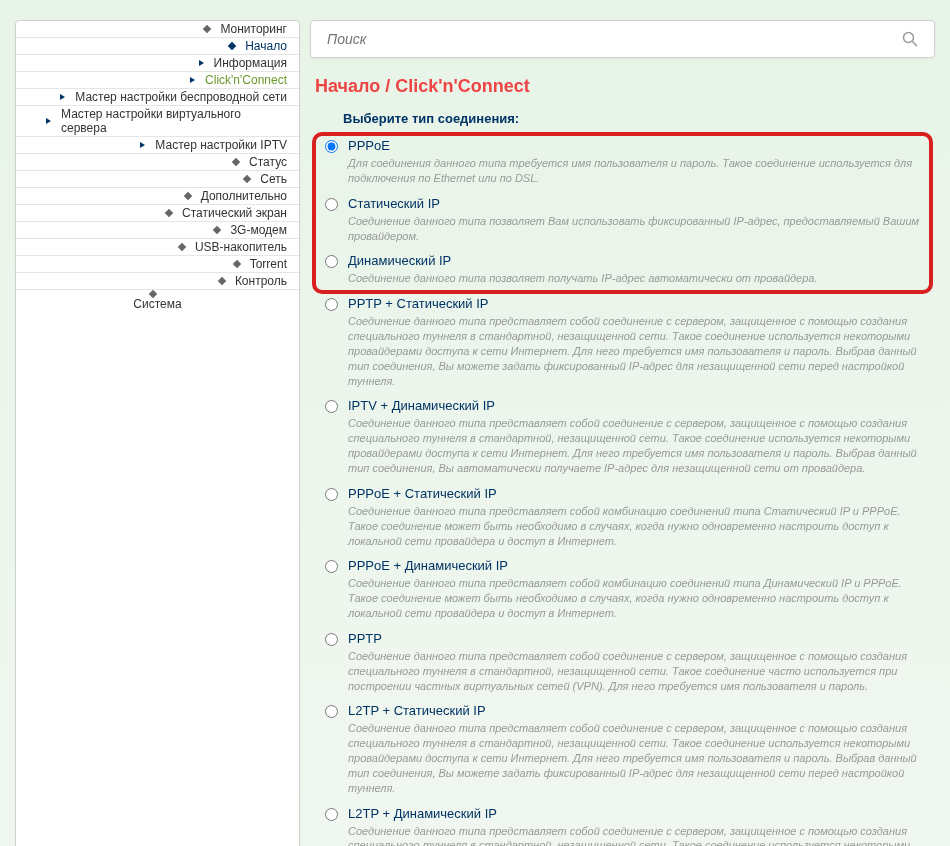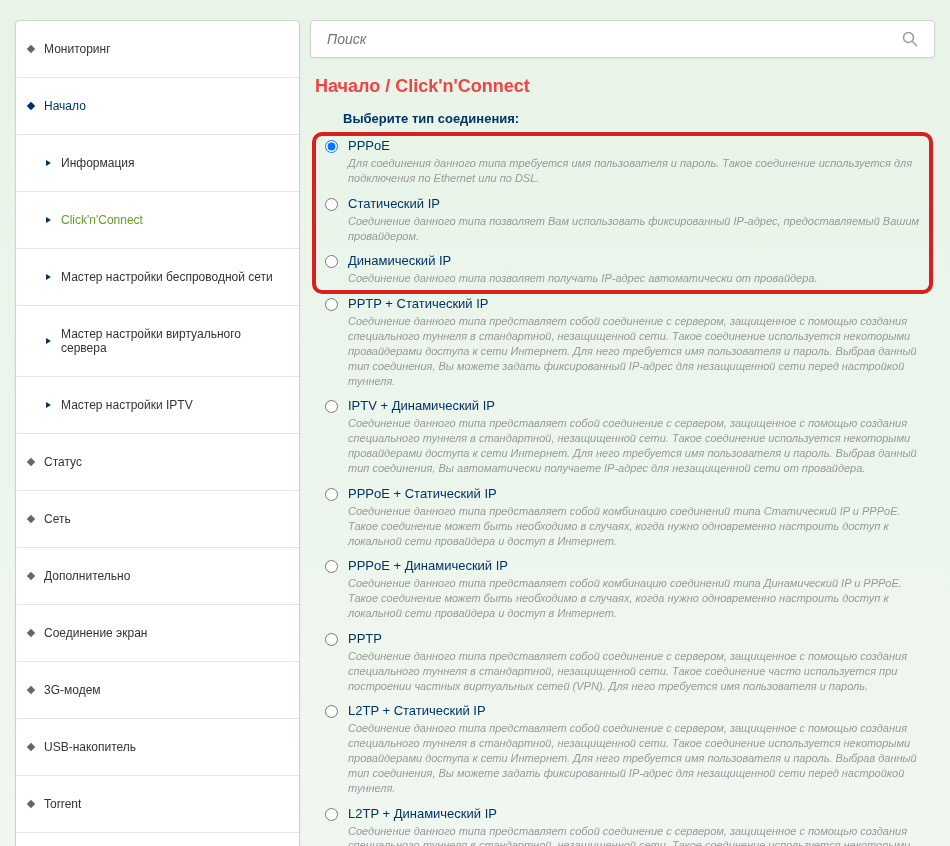--- a/index.html
+++ b/index.html
@@ -1,19 +1,19 @@
 <!DOCTYPE html>
 <html><head>
 <meta charset="utf-8">
 <style>
 * { box-sizing: border-box; margin: 0; padding: 0; }
 body { font-family: Arial, sans-serif; font-size: 12px; background: linear-gradient(to bottom, #e8f4e8 0%, #f0f7f0 100%); width: 950px; height: 846px; overflow: hidden; }
 .container { display: flex; padding: 20px 15px 0 15px; }
 .sidebar { width: 285px; background: #fff; border: 1px solid #d0d0d0; border-radius: 4px; margin-right: 10px; box-shadow: 0 1px 2px rgba(0,0,0,0.05); }
-.sidebar-item { border-bottom: 1px solid #e5e5e5; padding: 21px 12px; cursor: pointer; color: #333; display: flex; align-items: center; }
+.sidebar-item { border-bottom: 1px solid #e5e5e5; padding: 1px 12px; cursor: pointer; color: #333; display: flex; align-items: center; justify-content: flex-end; }
 .sidebar-item:last-child { border-bottom: none; flex-direction: column; }
 .sidebar-item.expanded { color: #003366; }
 .sidebar-item.sub { padding-left: 30px; }
 .sidebar-item.sub.active { color: #6a9a2a; }
 .diamond { display: inline-block; width: 6px; height: 6px; background: #666; transform: rotate(45deg); margin-right: 10px; flex-shrink: 0; }
 .diamond.blue { background: #003366; }
 .arrow-right { display: inline-block; width: 0; height: 0; border-top: 3px solid transparent; border-bottom: 3px solid transparent; border-left: 5px solid #003366; margin-right: 10px; flex-shrink: 0; }
 .main { flex: 1; }
 .search-bar { background: #fff; border: 1px solid #d0d0d0; border-radius: 4px; padding: 10px 16px; display: flex; align-items: center; box-shadow: 0 1px 2px rgba(0,0,0,0.05); margin-bottom: 18px; }
 .search-input { flex: 1; border: none; outline: none; font-size: 14px; color: #999; font-style: italic; }
@@ -69,21 +69,21 @@
       <div class="sidebar-item">
         <span class="diamond"></span>
         <span>Сеть</span>
       </div>
       <div class="sidebar-item">
         <span class="diamond"></span>
         <span>Дополнительно</span>
       </div>
       <div class="sidebar-item">
         <span class="diamond"></span>
-        <span>Соединение экран</span>
+        <span>Статический экран</span>
       </div>
       <div class="sidebar-item">
         <span class="diamond"></span>
         <span>3G-модем</span>
       </div>
       <div class="sidebar-item">
         <span class="diamond"></span>
         <span>USB-накопитель</span>
       </div>
       <div class="sidebar-item">

